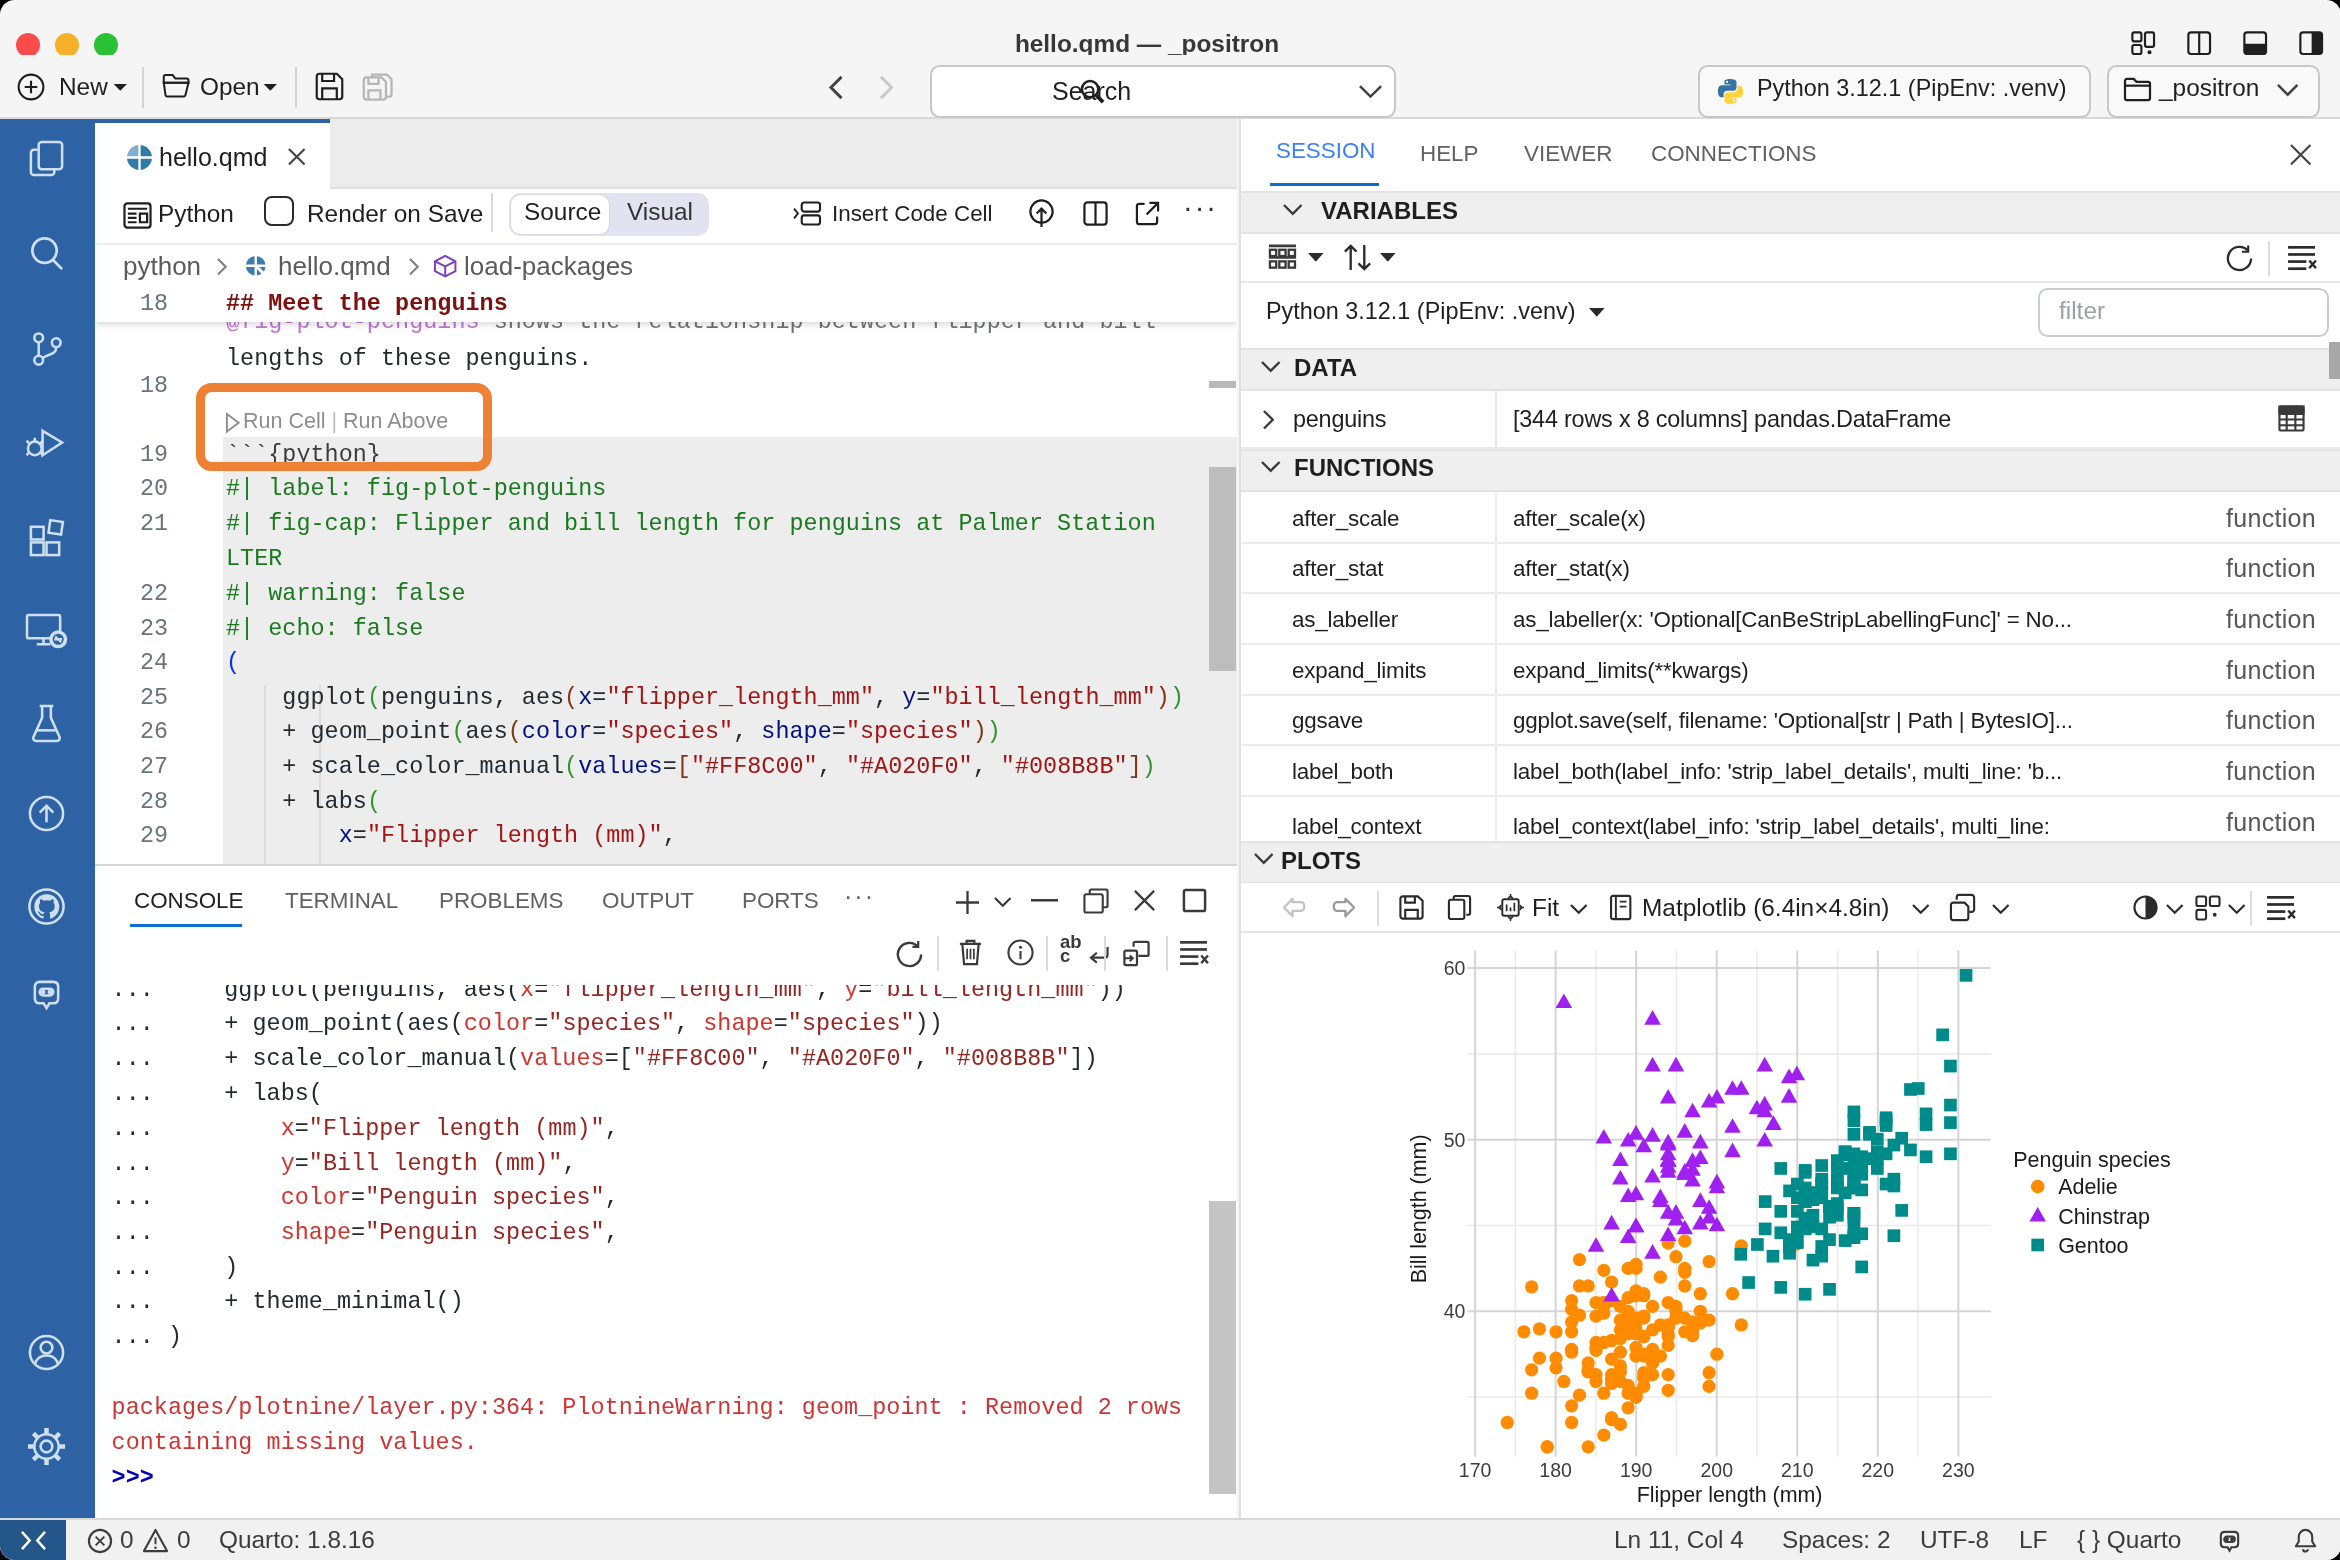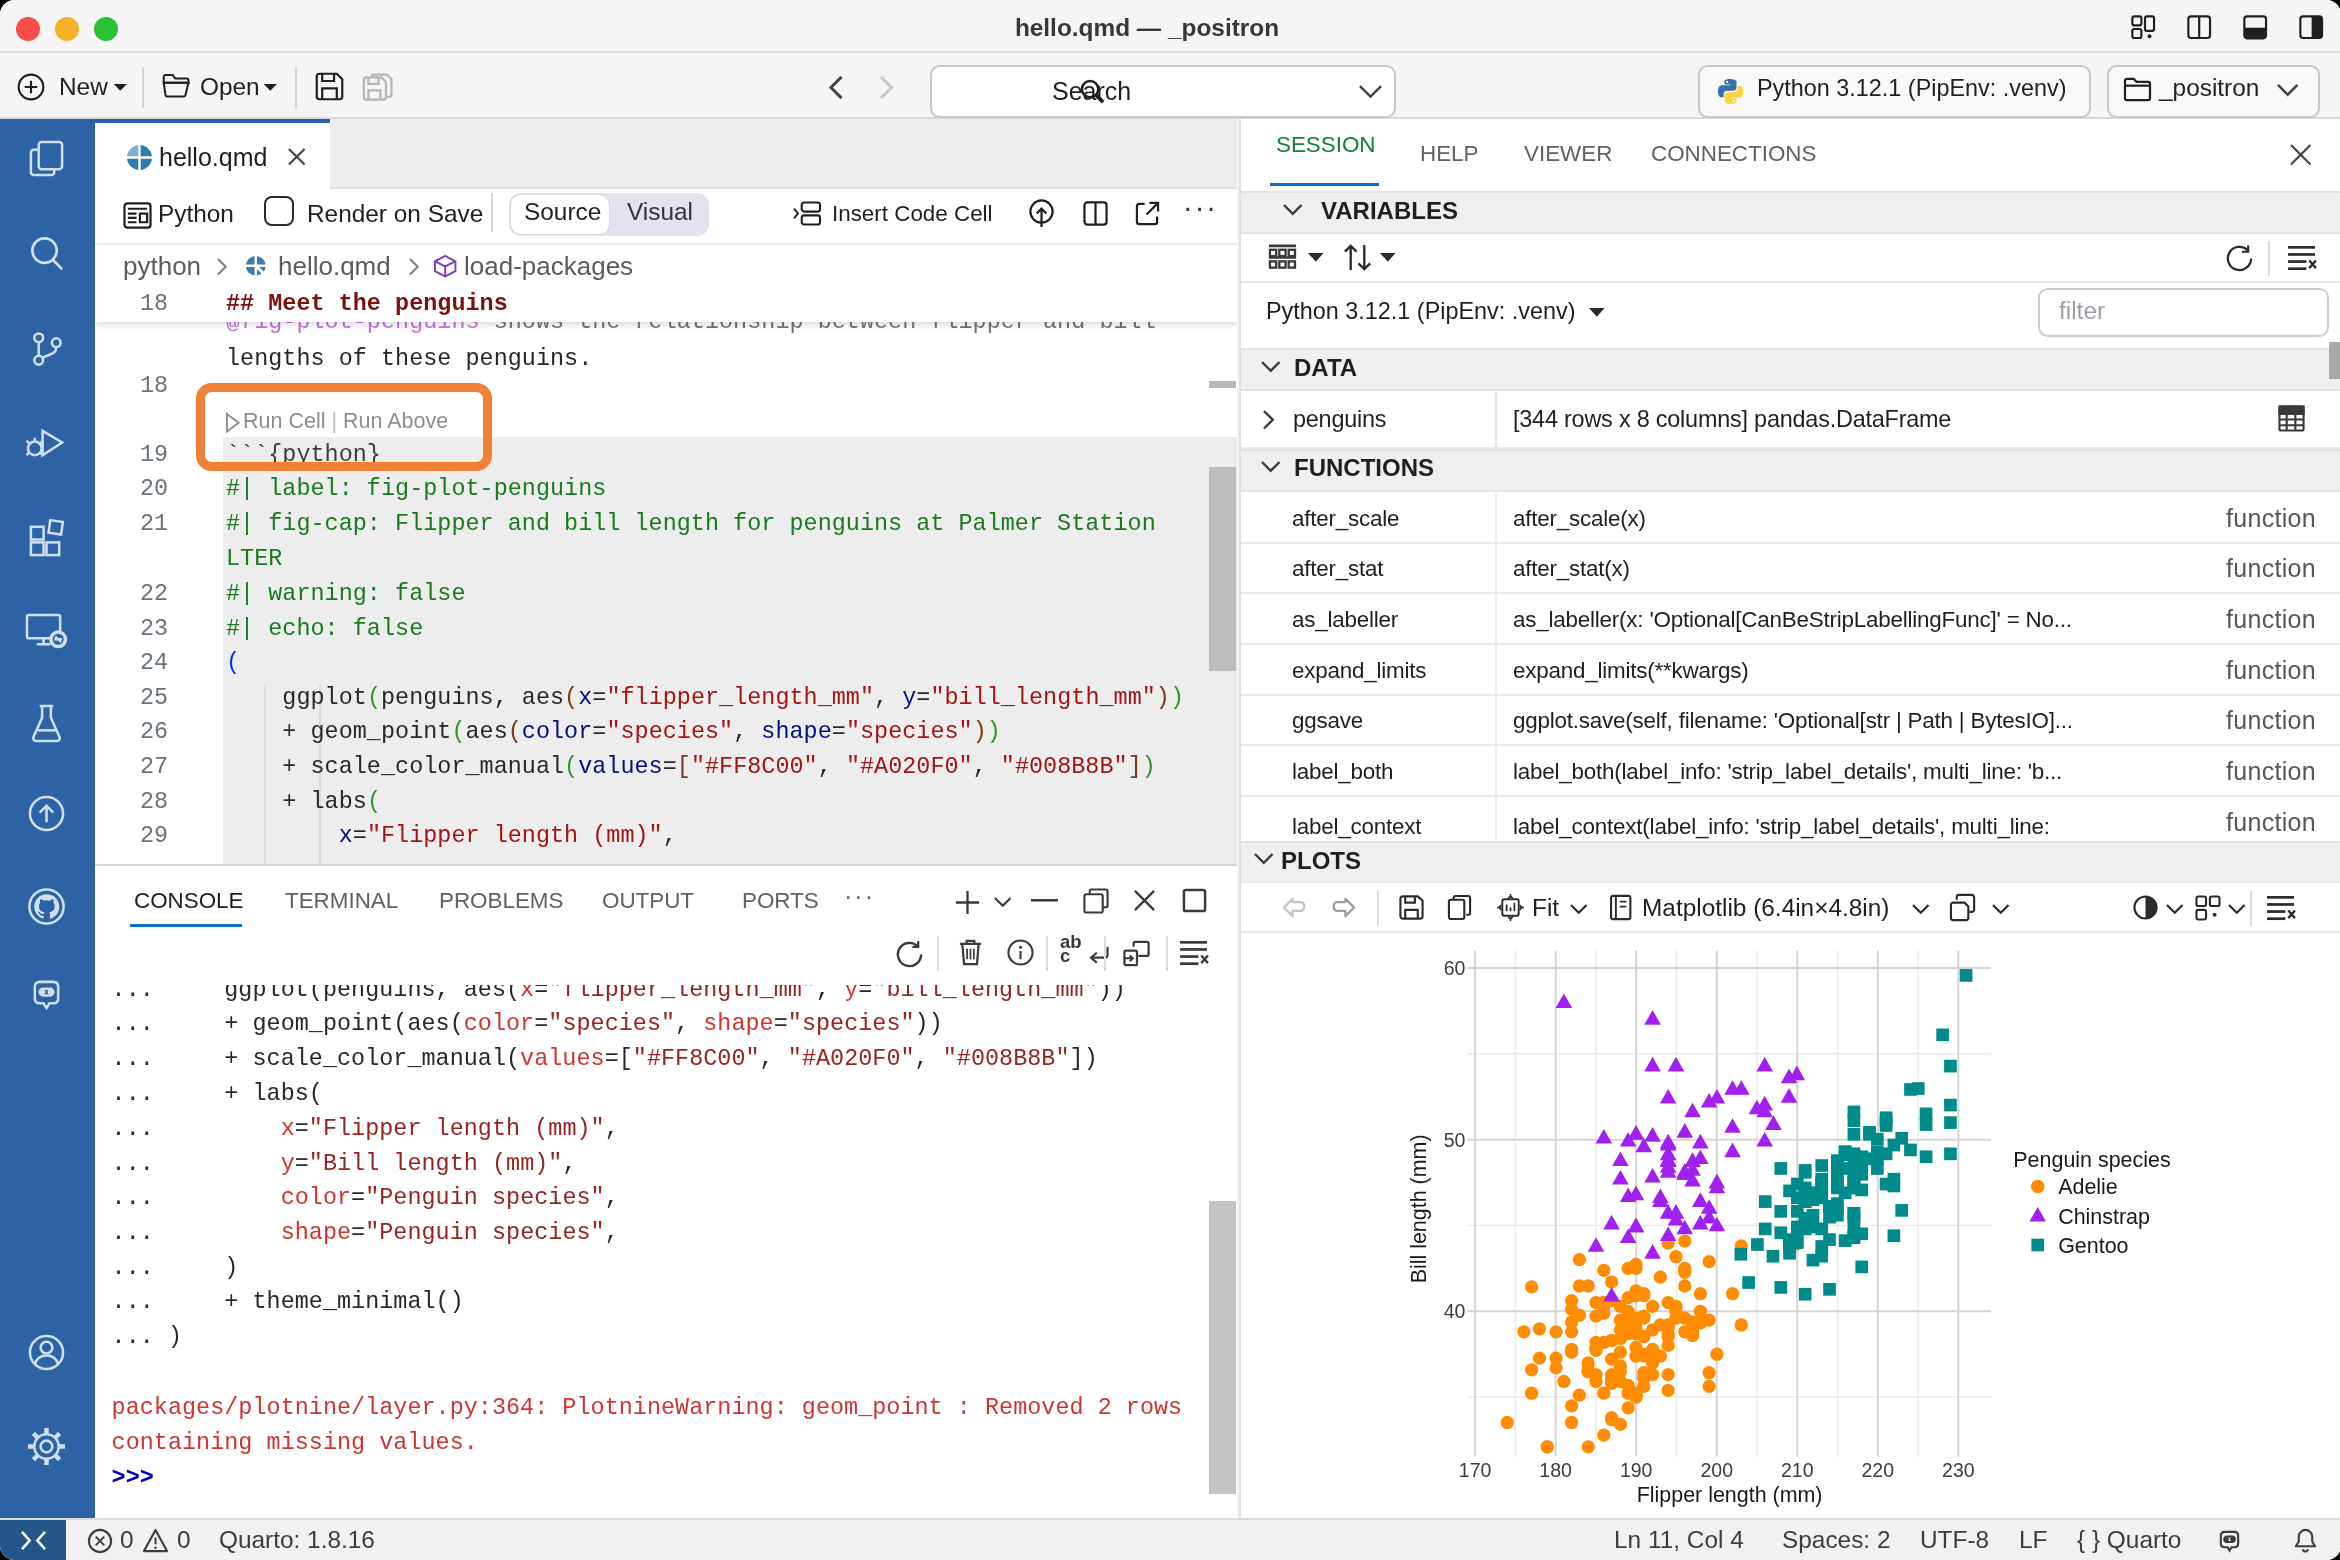--- a/index.html
+++ b/index.html
@@ -6,21 +6,21 @@
 body{font-family:"Liberation Sans",sans-serif;-webkit-font-smoothing:antialiased}
 #win{position:absolute;inset:0;width:2341px;height:1560px;border-radius:14.6px;overflow:hidden;background:#f5f5f5}
 .abs{position:absolute}
 .mono{font-family:"Liberation Mono",monospace;font-size:23.4px;letter-spacing:0.05px;white-space:pre}
 .ui{font-size:24.4px;color:#1f1f1f}
 .tab{font-size:22.4px;color:#616161}
 .rv{font-size:22.4px;color:#1f1f1f;letter-spacing:-0.2px}
 svg{display:block;overflow:visible}
 .ic{position:absolute}
 
-#titlebar{left:0;top:0;width:2341px;height:53px;background:#f5f5f5;border-bottom:2px solid #dedede}
+#titlebar{left:0;top:16px;width:2341px;height:53px;background:#f5f5f5;border-bottom:2px solid #dedede}
 #toolbar{left:0;top:55px;width:2341px;height:64px;background:#f5f5f5;border-bottom:2px solid #d9d9d9}
 .tl{position:absolute;top:16.6px;width:24.4px;height:24.4px;border-radius:50%}
 .btn{position:absolute;border:2px solid #c7c7c7;border-radius:9.8px;background:#f9f9f9}
 
 #actbar{left:0;top:119px;width:95px;height:1400px;background:#2d63a4}
 
 #tabbar{left:95px;top:119px;width:1142px;height:70px;background:#ececec;border-bottom:2px solid #e0e0e0}
 #tab1{position:absolute;left:0;top:0;width:235px;height:70px;background:#fff;border-top:4.9px solid #2d63a4}
 #edtoolbar{left:95px;top:189px;width:1142px;height:56px;background:#fff;border-bottom:2px solid #ececec}
 #breadcrumb{left:95px;top:245px;width:1142px;height:43px;background:#fff}
@@ -390,21 +390,21 @@
  <div class="mono abs" style="left:16.6px;top:389px;color:#24292e">...     )</div>
  <div class="mono abs" style="left:16.6px;top:423px;color:#24292e">...     + theme_minimal()</div>
  <div class="mono abs" style="left:16.6px;top:458px;color:#24292e">... )</div>
  <div class="mono abs" style="left:16.6px;top:529px;color:#cd3534">packages/plotnine/layer.py:364: PlotnineWarning: geom_point : Removed 2 rows</div>
  <div class="mono abs" style="left:16.6px;top:564px;color:#cd3534">containing missing values.</div>
  <div class="mono abs" style="left:16.6px;top:599px;color:#0000b8;font-weight:bold">&gt;&gt;&gt;</div>
  <div class="abs" style="left:1114px;top:335px;width:27px;height:293px;background:#c4c4c4"></div>
 </div>
 
 <div class="abs" id="rpanel">
- <div class="abs tab" style="left:35px;top:13px;color:#15803d">SESSION</div>
+ <div class="abs tab" style="left:35px;top:19px;color:#3b82f6">SESSION</div>
  <div class="abs" style="left:29px;top:64px;width:109px;height:2.9px;background:#0e6ed0"></div>
  <div class="abs tab" style="left:179px;top:21.5px">HELP</div>
  <div class="abs tab" style="left:283px;top:21.5px">VIEWER</div>
  <div class="abs tab" style="left:410px;top:21.5px">CONNECTIONS</div>
  <svg class="ic" style="left:1048px;top:24.4px" width="23.4" height="23.4" viewBox="0 0 24 24" stroke="#444" stroke-width="2.2">
         <path d="M2 2l20 20M22 2L2 22"></path>
       </svg>
  <div class="sechead" style="top:72px"></div>
  <svg class="ic" style="left:41px;top:84px;z-index:3" width="21.5" height="13.7" viewBox="0 0 22 14" fill="none" stroke="#3a3a3a" stroke-width="2.4">
         <path d="M2 2l9 9 9-9"></path>

